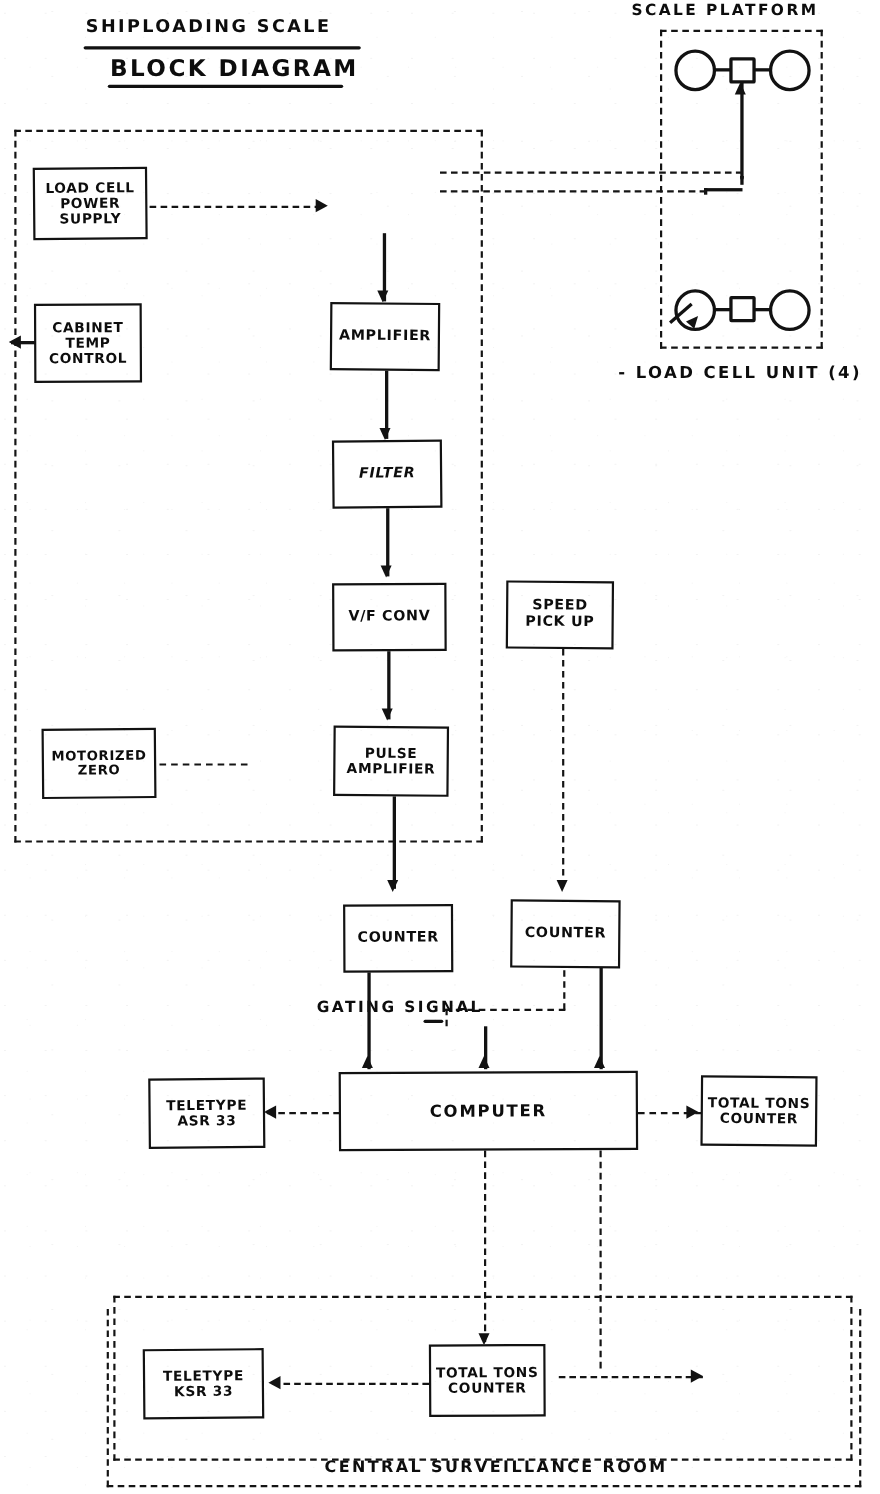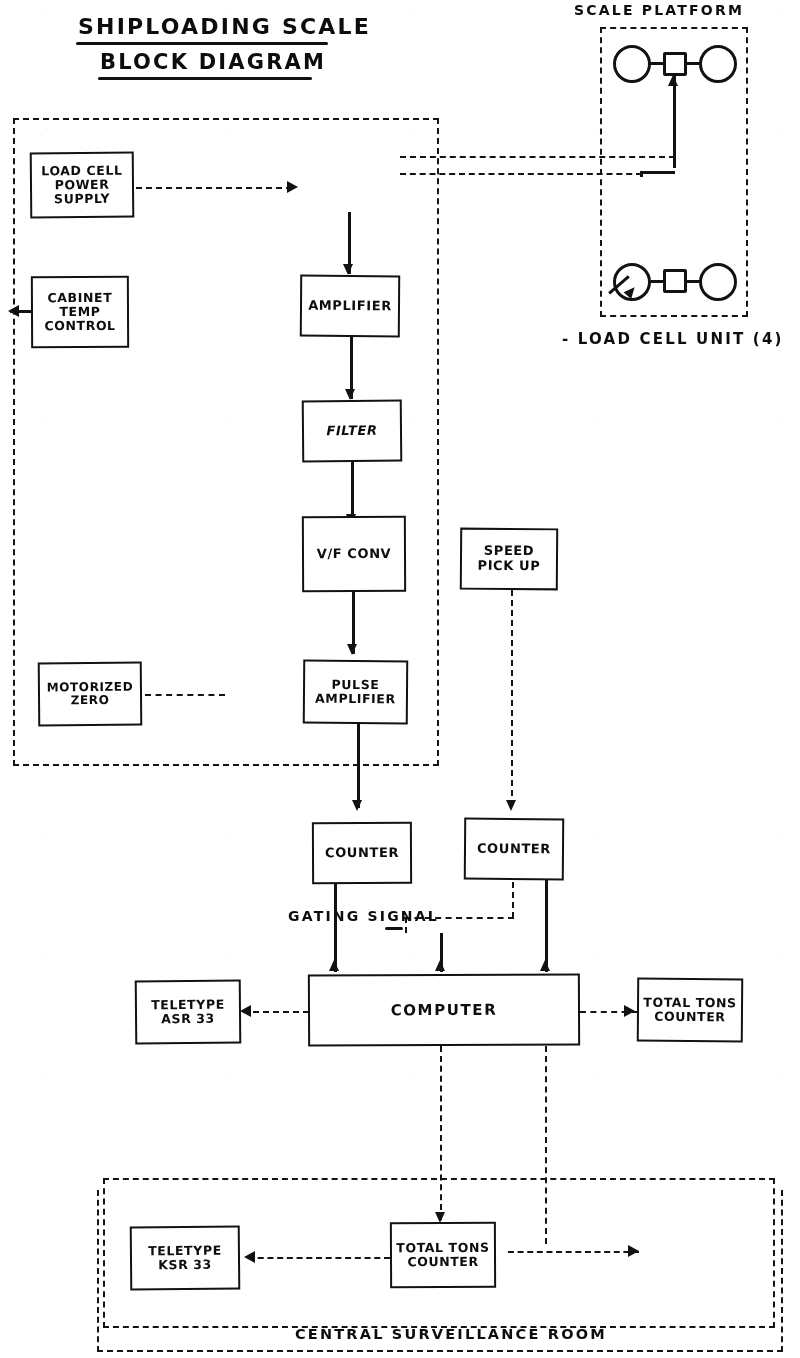--- a/index.html
+++ b/index.html
@@ -86,21 +86,21 @@
       radial-gradient(circle at 78% 18%, #000 0.6px, transparent 0.7px),
       radial-gradient(circle at 63% 91%, #000 0.5px, transparent 0.6px);
     background-size:37px 41px, 53px 47px, 61px 59px, 43px 67px;
   }
 </style>
 </head>
 <body>
 
 <div id="sheet">
 
-  <div class="hand" style="left:78px;top:14px;font-size:22px;">SHIPLOADING  SCALE</div>
+  <div class="hand" style="left:78px;top:14px;font-size:16px;">SHIPLOADING  SCALE</div>
   <div class="underline" style="left:76px;top:42px;width:252px;"></div>
 
   <div class="hand" style="left:100px;top:50px;font-size:21px;">BLOCK DIAGRAM</div>
   <div class="underline" style="left:98px;top:77px;width:214px;"></div>
 
   <div class="hand" style="left:574px;top:2px;font-size:14px;">SCALE  PLATFORM</div>
 
   <div class="dashbox" style="left:600px;top:27px;width:148px;height:290px;"></div>
 
   <div class="lc-circle" style="left:613px;top:45px;width:38px;height:38px;"></div>
@@ -159,21 +159,21 @@
   <div class="ln vln" style="left:350px;top:337px;width:2.5px;height:62px;"></div>
   <div class="ar ar-d" style="left:345px;top:389px;"></div>
 
   <div class="box sk1" style="left:302px;top:400px;width:100px;height:62px;font-size:13px;font-style:italic;">
     <span class="lbl">FILTER</span>
   </div>
 
   <div class="ln vln" style="left:351px;top:462px;height:62px;"></div>
   <div class="ar ar-d" style="left:346px;top:514px;"></div>
 
-  <div class="box sk3" style="left:302px;top:516px;width:104px;height:76px;font-size:13px;text-align:right;">
+  <div class="box sk3" style="left:302px;top:530px;width:104px;height:62px;font-size:13px;text-align:right;">
     <span class="lbl">V/F CONV</span>
   </div>
 
   <div class="box sk2" style="left:460px;top:528px;width:98px;height:62px;font-size:13px;">
     <span class="lbl">SPEED
 PICK UP</span>
   </div>
 
   <div class="ln vln" style="left:352px;top:592px;height:62px;"></div>
   <div class="ar ar-d" style="left:347px;top:644px;"></div>

